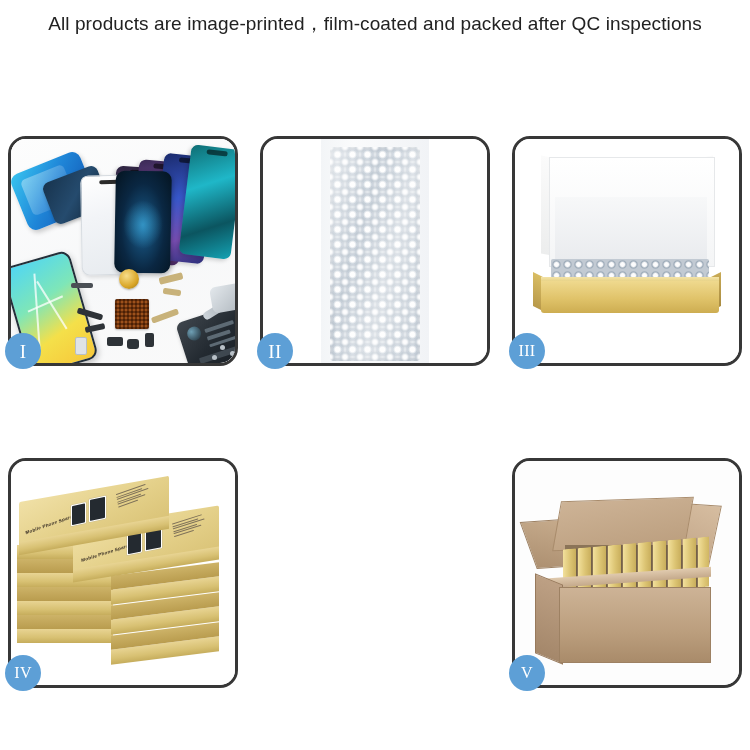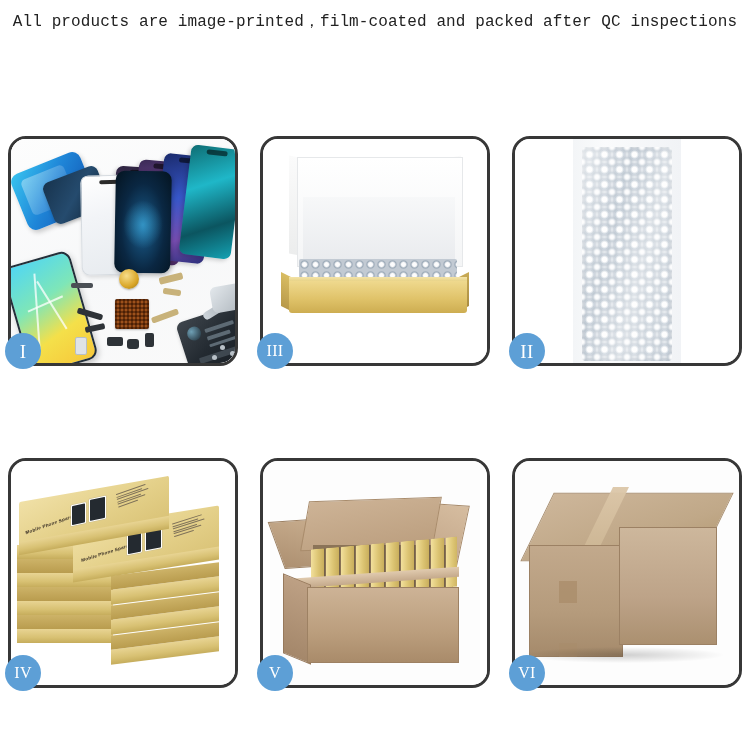--- a/index.html
+++ b/index.html
@@ -11,22 +11,22 @@
   .page{width:750px;height:750px;position:relative;background:#fff;}
 
   
   .header{position:absolute;left:0;top:0;width:750px;text-align:center;}
   .title{
     font-size:33px;letter-spacing:1.4px;font-weight:700;color:#111;
     margin:0;padding-top:40px;line-height:1.05;white-space:nowrap;
     font-family:"Liberation Sans","DejaVu Sans",sans-serif;
   }
   .subtitle{
-    font-size:16px;color:#222;margin:0;padding-top:11px;
-    letter-spacing:.1px;white-space:nowrap;font-weight:400;font-family:Liberation Mono, monospace;
+    font-size:19px;color:#222;margin:0;padding-top:11px;
+    letter-spacing:.1px;white-space:nowrap;font-weight:400;
   }
 
   
   .grid{position:absolute;left:8px;top:136px;width:734px;}
   .row{display:flex;justify-content:space-between;}
   .row.r2{margin-top:92px;}
   .panel{
     position:relative;width:230px;height:230px;
     border:3.5px solid #373737;border-radius:18px;
     background:#ffffff;box-sizing:border-box;overflow:visible;
@@ -295,42 +295,42 @@
             <span class="tool2"></span>
             <span class="screw" style="right:18px;top:78px;"></span>
             <span class="screw" style="right:8px;top:84px;"></span>
             <span class="screw" style="right:26px;top:88px;"></span>
           </div>
         </div>
         <div class="badge">I</div>
       </div>
 
       <div class="panel">
+        <div class="panel-inner p2">
+          <div class="bw-wrap"></div>
+          <div class="bw"></div>
+          <div class="bw2"></div>
+          <div class="bw-sheen"></div>
+        </div>
+        <div class="badge">II</div>
+      </div>
+
+      <div class="panel">
         <div class="panel-inner p3">
           <div class="b3-lidL"></div>
           <div class="b3-lidR"></div>
           <div class="b3-back"></div>
           <div class="b3-inner"></div>
           <div class="b3-fill"></div>
           <div class="b3-side"></div>
           <div class="b3-sideR"></div>
           <div class="b3-rim"></div>
           <div class="b3-front"></div>
         </div>
         <div class="badge sm">III</div>
-      </div>
-
-      <div class="panel">
-        <div class="panel-inner p2">
-          <div class="bw-wrap"></div>
-          <div class="bw"></div>
-          <div class="bw2"></div>
-          <div class="bw-sheen"></div>
-        </div>
-        <div class="badge">II</div>
       </div>
     </div>
 
     <div class="row r2">
 
       <div class="panel">
         <div class="panel-inner p4">
           <div class="stack">
 
             <div class="kfront" style="left:2px;top:150px;width:96px;height:14px;"></div>
@@ -409,28 +409,16 @@
               <b style="left:120px;"></b>
             <b style="left:135px;"></b>
           </div>
           <div class="c5-lip"></div>
           <div class="c5-left"></div>
           <div class="c5-front"></div>
         </div>
         <div class="badge sm">V</div>
       </div>
 
-      <div class="panel">
-        <div class="panel-inner p6">
-          <div class="c6-top"></div>
-          <div class="c6-tape"></div>
-          <div class="c6-front"></div>
-          <div class="c6-right"></div>
-          <div class="c6-tab"></div>
-          <div class="c6-tab2"></div>
-          <div class="c6-shadow"></div>
-        </div>
-        <div class="badge sm">VI</div>
-      </div>
     </div>
 
   </div>
 </div>
 
 </body></html>

